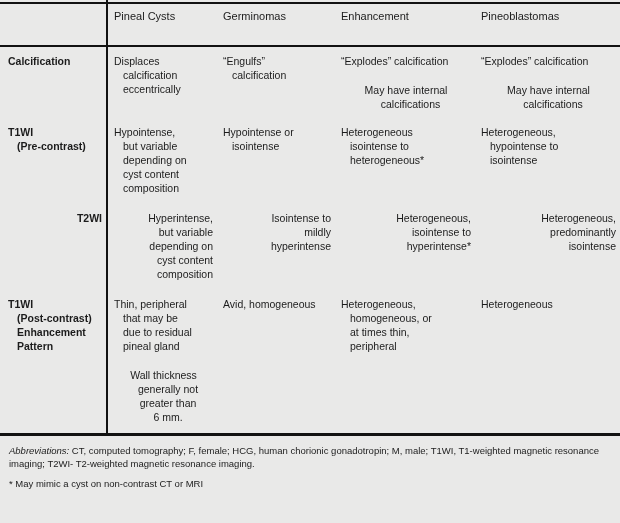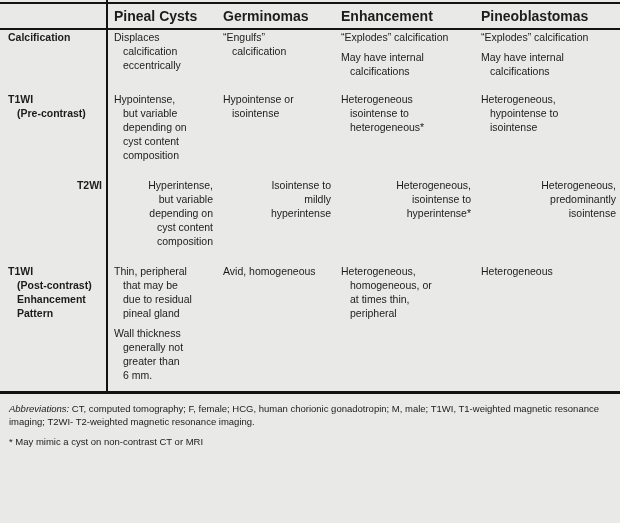--- a/index.html
+++ b/index.html
@@ -25,53 +25,53 @@
     background:var(--rule);
   }
   table{
     width:620px;
     border-collapse:collapse;
     table-layout:fixed;
     border-top:2px solid var(--rule);
     border-bottom:3px solid var(--rule);
   }
   thead th{
-    font-size:14px;
-    font-weight:bold;
+    font-size:11px;
+    font-weight:normal;
     text-align:left;
     vertical-align:bottom;
-    padding:6px 4px 5px 6px;
+    padding:6px 4px 22px 6px;
     line-height:13px;
     border-bottom:2px solid var(--rule);
   }
   thead th:first-child{border-right:2px solid var(--rule);padding-left:8px;}
   tbody th{
     font-weight:bold;
     text-align:left;
     padding:0 4px 14px 8px;
     border-right:2px solid var(--rule);
   }
   tbody th,tbody td{
     vertical-align:top;
     font-size:10.5px;
     line-height:14px;
     color:var(--text);
   }
   tbody td{padding:0 4px 14px 6px;}
-  tr.row-0 th,tr.row-0 td{padding-top:0;}
+  tr.row-0 th,tr.row-0 td{padding-top:7px;}
   tr.row-2 th,tr.row-2 td{padding-bottom:16px;}
   tr.row-3 th,tr.row-3 td{padding-bottom:16px;text-align:right;}
   tr.row-4 th,tr.row-4 td{padding-bottom:9px;}
   
   .hang{
     white-space:pre-line;
     padding-left:9px;
     text-indent:-9px;
   }
-  .para + .para{margin-top:6px;}
+  .para + .para{margin-top:15px;text-align:center;}
   .footnotes{
     padding:8px 10px 0 8px;
     font-size:9.5px;
     line-height:12.5px;
   }
   .footnotes p{margin:1px;}
   .abbr-label{font-style:italic;}
   .fn{margin-top:8px !important;}
 </style>
 </head>

